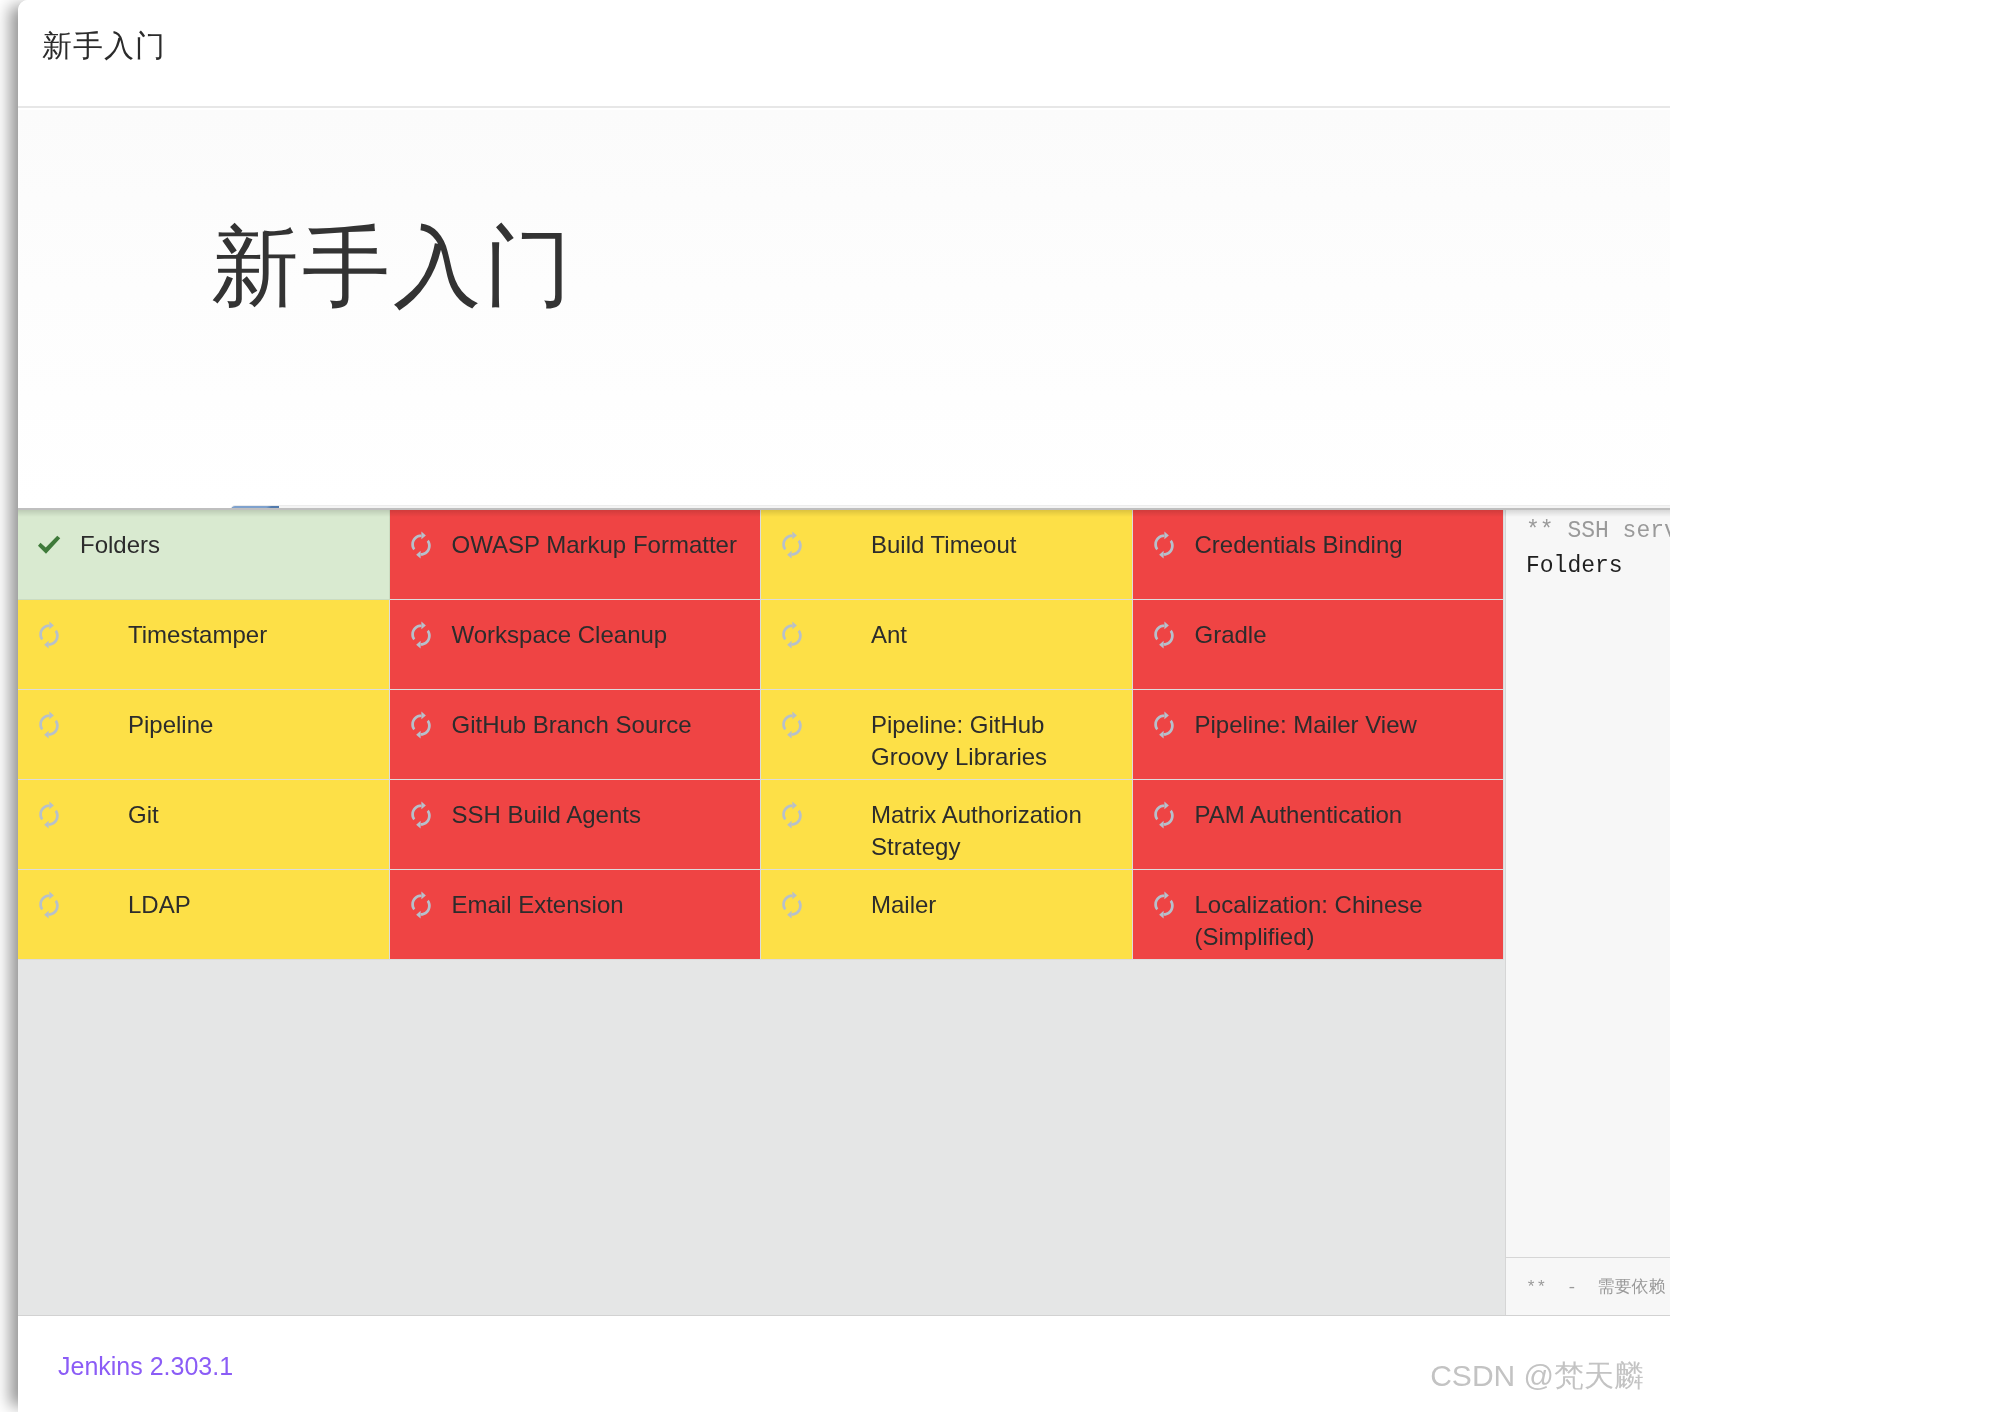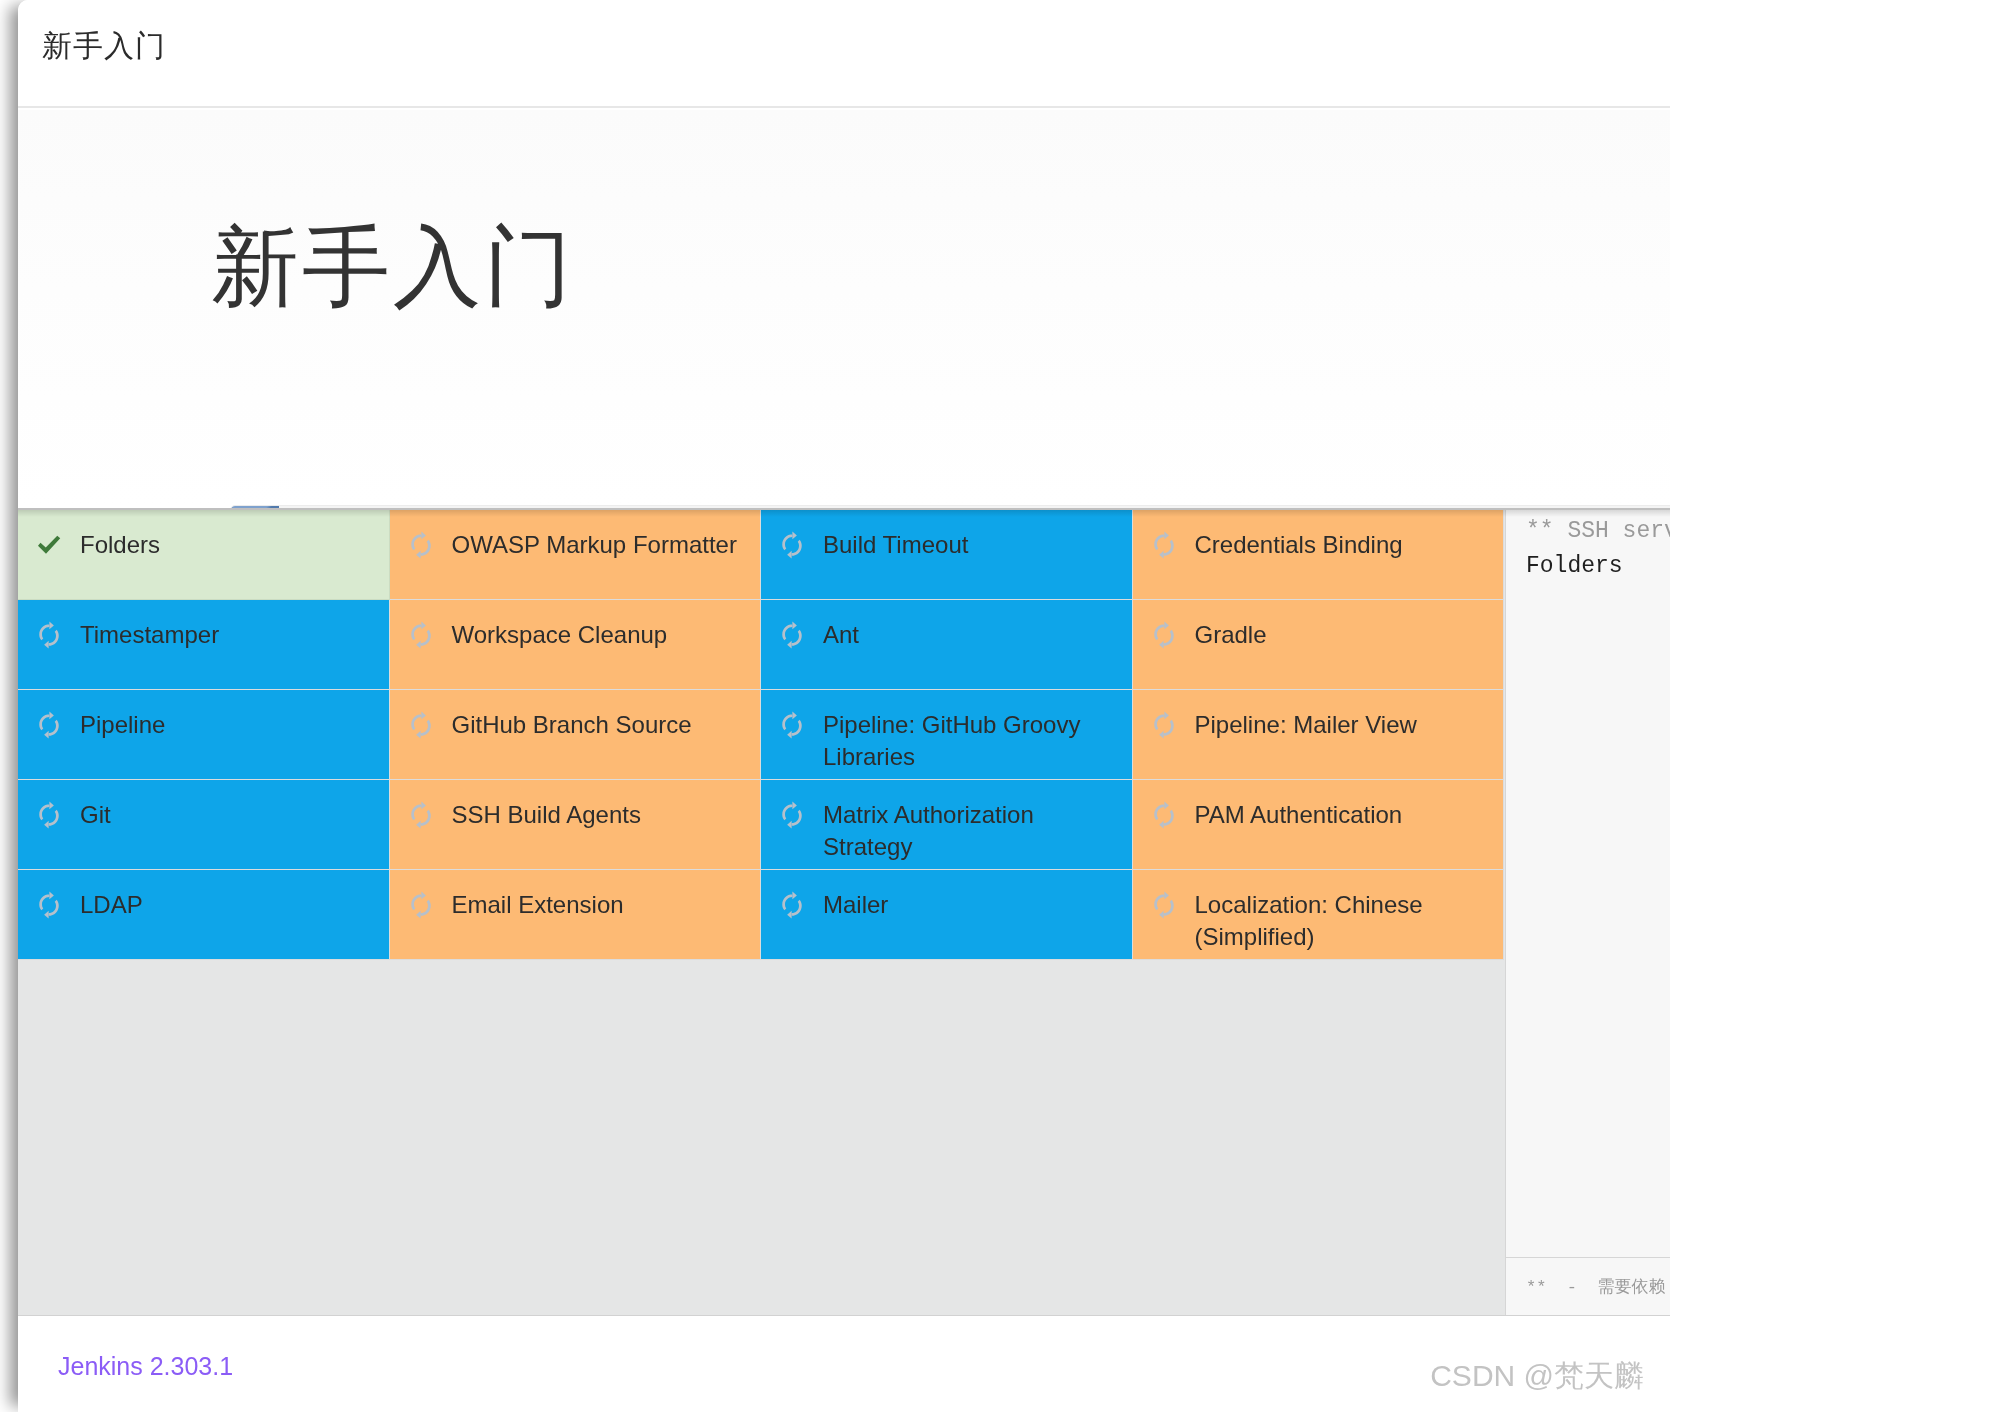--- a/index.html
+++ b/index.html
@@ -136,27 +136,27 @@
     align-content: start;
   }
   .plugin-cell {
     position: relative;
     display: flex;
     align-items: flex-start;
     padding: 18px 14px 10px 16px;
     box-sizing: border-box;
     border-right: 1px solid #dcdcdc;
     border-bottom: 1px solid #dcdcdc;
-    background: #fdba74;
+    background: #ef4444;
     font-size: 24px;
     color: #2c2c2c;
     line-height: 1.33;
     overflow: hidden;
   }
-  .plugin-cell.shade  { background: #0ea5e9; }
+  .plugin-cell.shade  { background: #fde047; gap: 48px; }
   .plugin-cell.done   { background: #d9ead0; border-right-color: #cbdcc2; border-bottom-color: #cbdcc2; }
 
   .p-icon {
     flex: 0 0 auto;
     width: 30px;
     height: 30px;
     margin-right: 16px;
     margin-top: 2px;
     display: block;
   }

